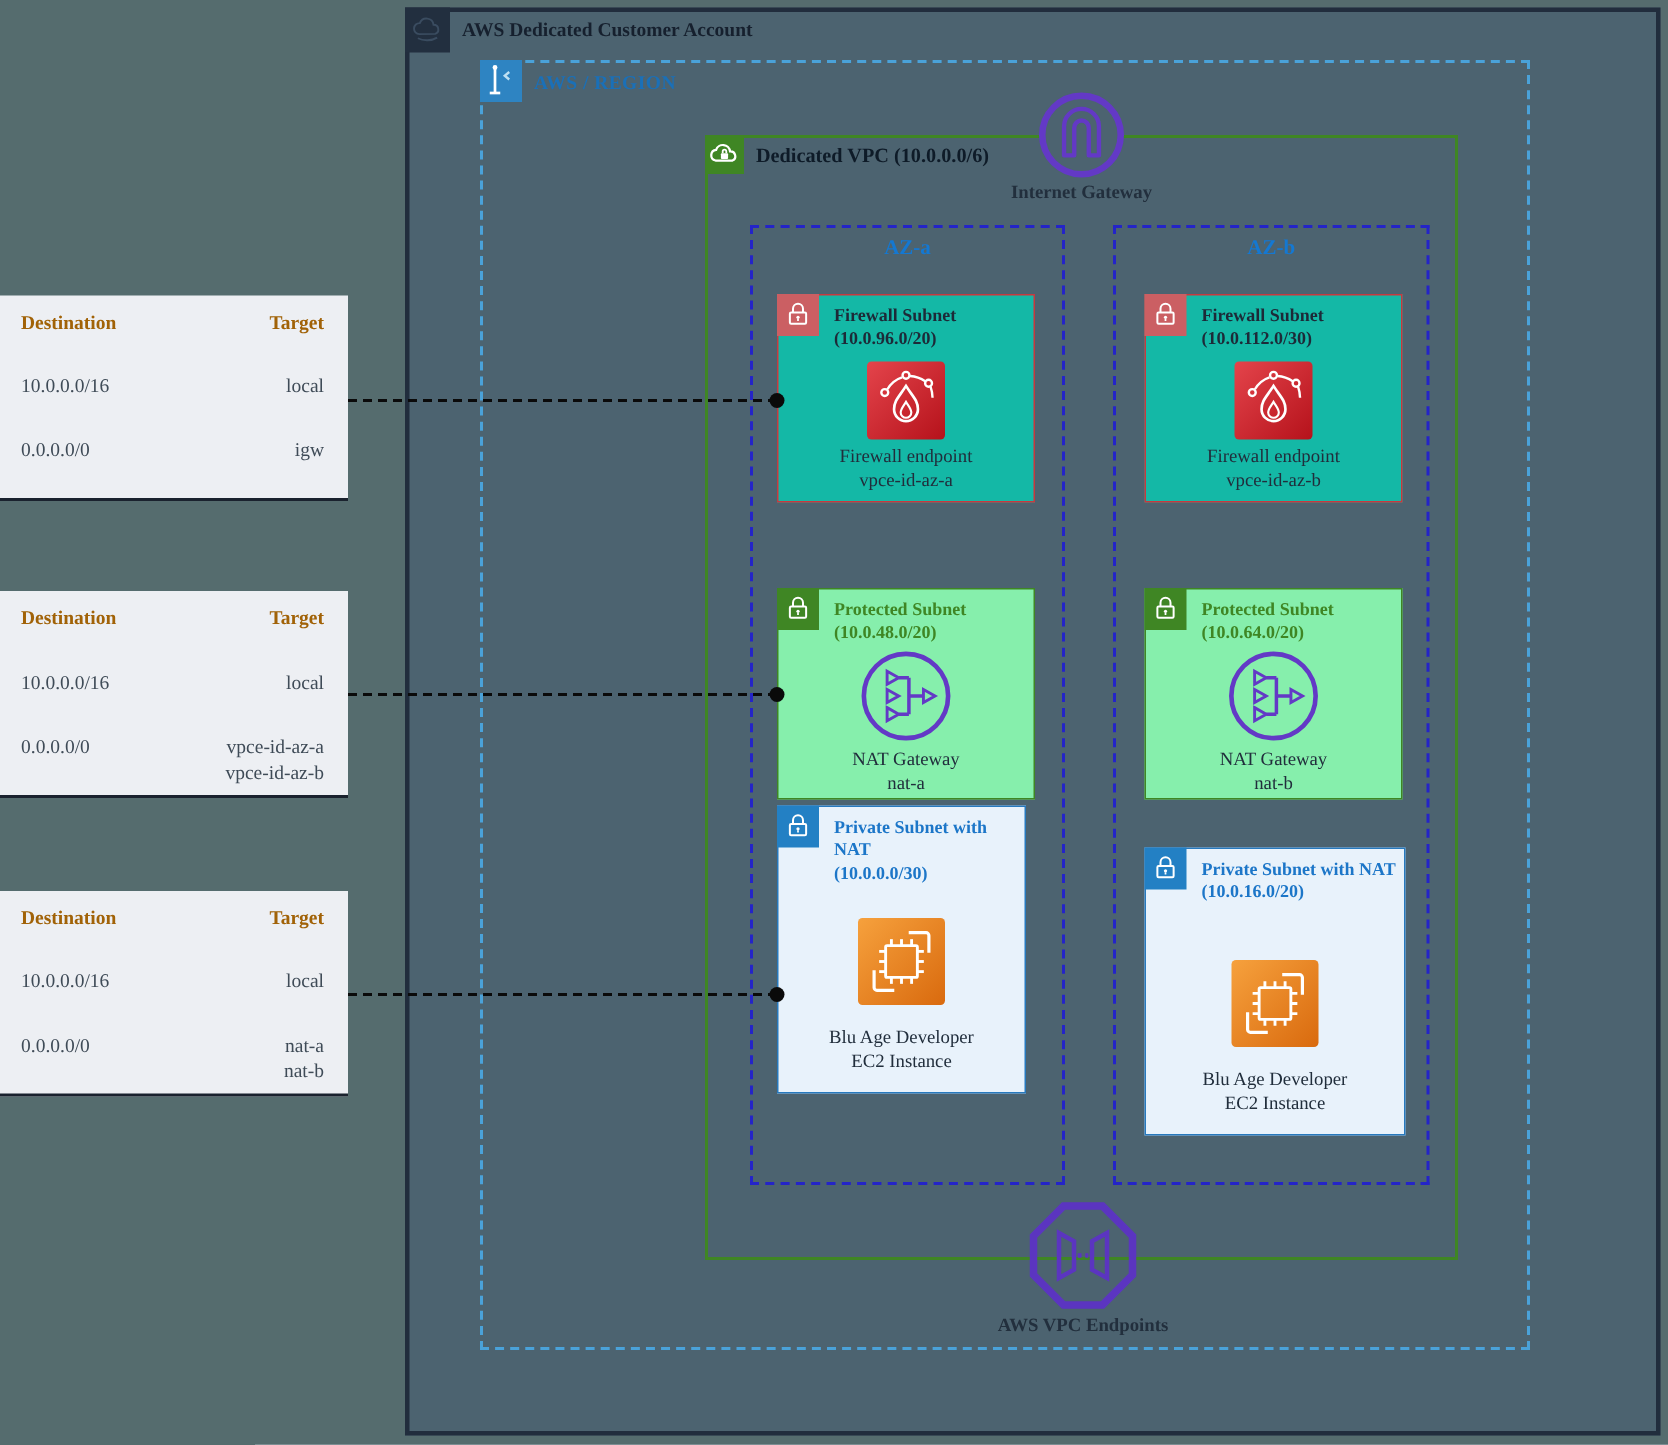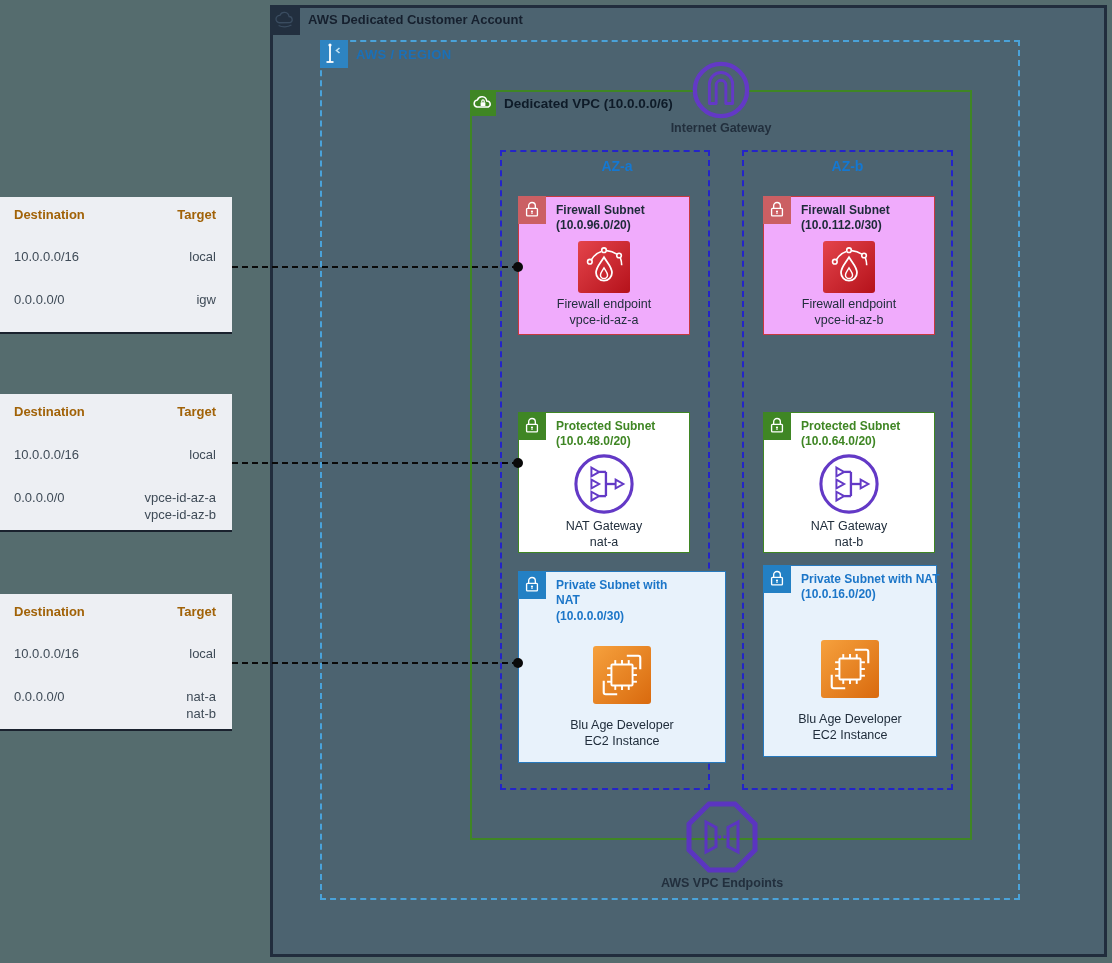--- a/index.html
+++ b/index.html
@@ -1,49 +1,49 @@
 <!DOCTYPE html>
 <html><head>
 <meta charset="utf-8">
 <style>
   html,body{margin:0;padding:0;}
   body{font-family:"Liberation Sans", sans-serif;}
-  #stage{position:relative;width:1112px;height:963px;background:#556c6e;overflow:hidden;}
+  #stage{position:relative;width:1112px;height:963px;background:#556c6e;overflow:hidden;font-family:Liberation Serif, serif;}
 
   
   .abs{position:absolute;box-sizing:border-box;}
   #account-box{left:270px;top:5px;width:837px;height:952px;background:#4c6370;border:3px solid #212d3d;}
   #account-icon{left:270px;top:5px;width:30px;height:30px;background:#222f3f;display:flex;align-items:center;justify-content:center;}
   #account-label{left:308px;top:12px;font-size:13px;font-weight:bold;color:#16202e;}
   #region-box{left:320px;top:40px;width:700px;height:860px;border:2px dashed #4aa2d9;}
   #region-icon{left:320px;top:40px;width:28px;height:28px;background:#2e84c2;}
   #region-label{left:356px;top:47px;font-size:13px;font-weight:bold;color:#1a70b8;letter-spacing:.3px;}
   #vpc-box{left:470px;top:90px;width:502px;height:750px;border:2px solid #3f8624;}
   #vpc-icon{left:470px;top:90px;width:26px;height:26px;background:#3f8624;}
   #vpc-label{left:504px;top:96px;font-size:13.5px;font-weight:bold;color:#0e1b28;}
 
   .az-box{top:150px;width:210px;height:640px;border:2px dashed #2424c8;}
   #az-a-box{left:500px;} #az-b-box{left:742px;width:211px;}
   .az-label{top:158px;width:210px;text-align:center;font-size:14px;font-weight:bold;color:#1478d2;}
-  #az-a-label{left:512px;} #az-b-label{left:742px;width:211px;}
+  #az-a-label{left:500px;} #az-b-label{left:742px;width:211px;}
 
   
   .card{border:1.5px solid;}
   .card .lock{position:absolute;left:-1px;top:-1px;width:28px;height:28px;display:flex;align-items:center;justify-content:center;}
   .card-title{position:absolute;left:37px;top:6px;font-size:12px;font-weight:bold;line-height:1.28;}
   .card-title div{white-space:nowrap;}
   .card-caption{position:absolute;left:0;width:100%;text-align:center;font-size:12.5px;color:#212e3c;line-height:1.25;}
   .card-icon{position:absolute;left:50%;transform:translateX(-50%);}
 
-  .fw-card{background:#f0abfc;border-color:#c8383e;}
+  .fw-card{background:#14b8a6;border-color:#c8383e;}
   .fw-card .lock{background:#cb5f63;}
   .fw-card .card-title{color:#1d2a38;}
   .fw-sq{width:52px;height:52px;border-radius:3px;background:linear-gradient(135deg,#e4444b,#b5121b);display:flex;align-items:center;justify-content:center;}
 
-  .prot-card{background:#ffffff;border-color:#3f8624;margin-top:20px;}
+  .prot-card{background:#86efac;border-color:#3f8624;}
   .prot-card .lock{background:#3f8624;}
   .prot-card .card-title{color:#3f8624;}
 
   .priv-card{background:#e8f2fb;border-color:#2779bd;}
   .priv-card .lock{background:#2380c4;}
   .priv-card .card-title{color:#1c76c8;}
   .ec2-sq{width:58px;height:58px;border-radius:3px;background:linear-gradient(135deg,#f6a13d,#d96a0e);display:flex;align-items:center;justify-content:center;}
 
   
   #igw-icon{left:690px;top:59px;width:62px;height:62px;}
@@ -170,21 +170,21 @@
         <line x1="34" y1="32" x2="44" y2="32" stroke="#6339c6" stroke-width="2.4"></line>
         <polygon points="44,27.5 52,32 44,36.5" fill="none" stroke="#6339c6" stroke-width="2"></polygon>
       </svg>
     </div>
     <div class="card-caption" style="top:106px;">
       <div>NAT Gateway</div>
       <div>nat-a</div>
     </div>
   </div>
 
-  <div class="abs card priv-card" style="left:518px;top:571px;width:208px;height:192px;">
+  <div class="abs card priv-card" style="left:518px;top:537px;width:166px;height:192px;">
     <div class="lock">
       <svg width="20" height="20" viewBox="0 0 24 24">
           <path d="M8,10 V7 a4,4 0 0 1 8,0 v3" fill="none" stroke="#fff" stroke-width="1.6"></path>
           <rect x="5.5" y="10" width="13" height="9" rx="1" fill="none" stroke="#fff" stroke-width="1.6"></rect>
           <circle cx="12" cy="13.8" r="1.3" fill="#fff"></circle>
           <line x1="12" y1="15" x2="12" y2="16.8" stroke="#fff" stroke-width="1.4"></line>
         </svg>
     </div>
     <div class="card-title">
       <div>Private Subnet with</div>

